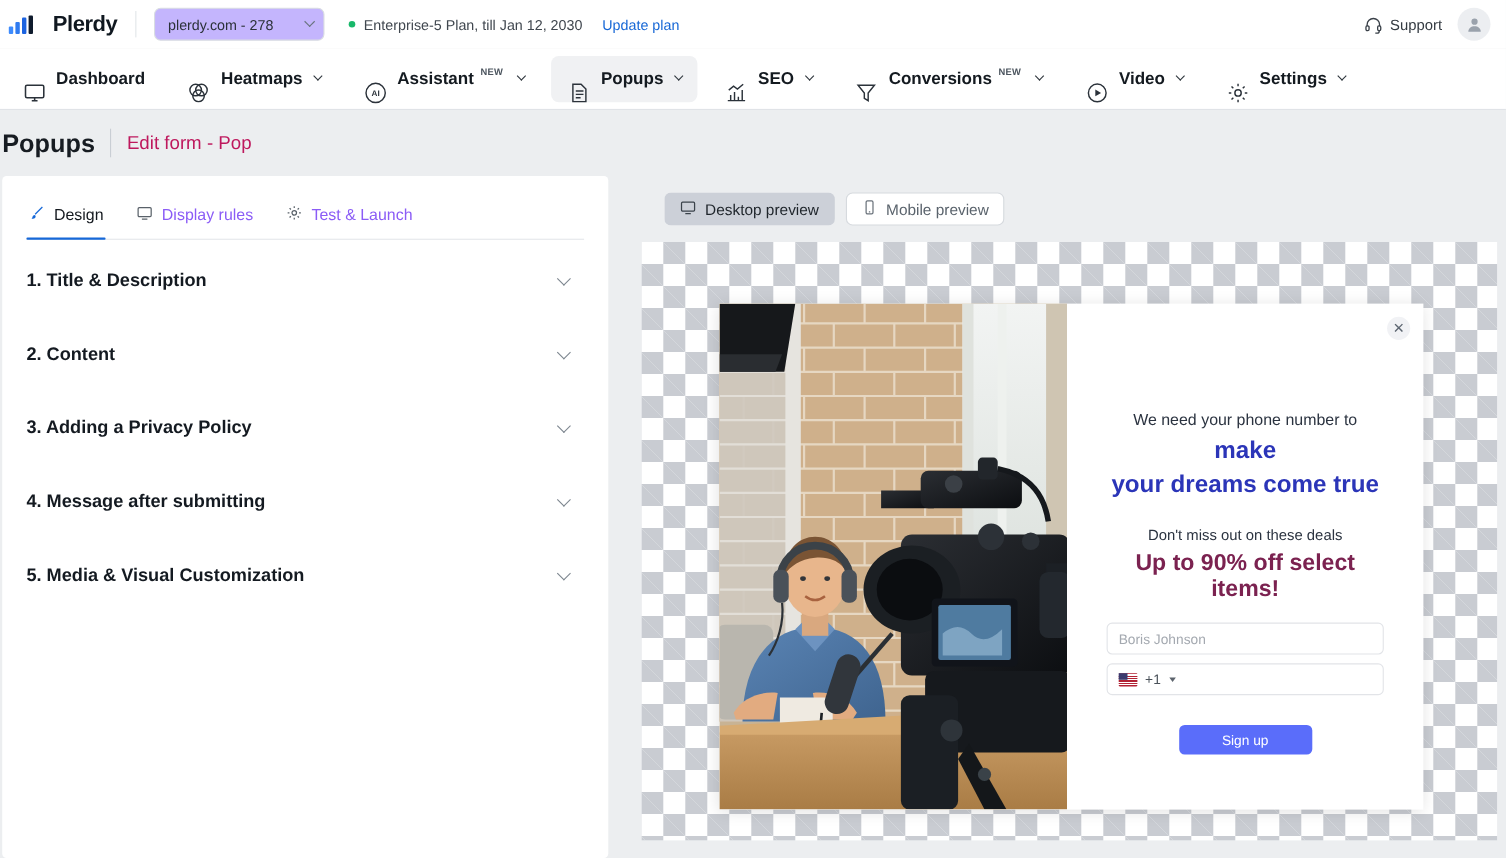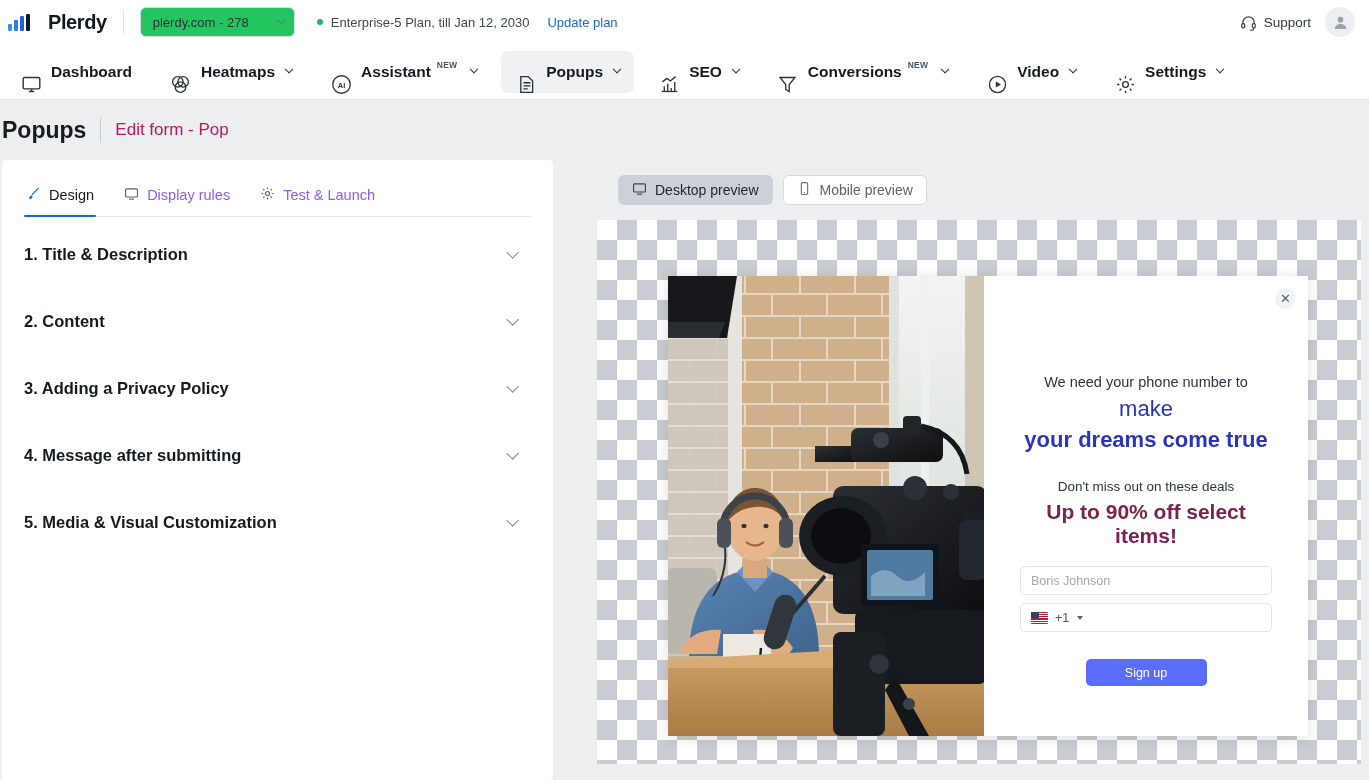--- a/index.html
+++ b/index.html
@@ -39,21 +39,21 @@
 
   .site-select {
     margin-left: 16px;
     height: 30px;
     min-width: 155px;
     border: 1px solid #d9dde2;
     border-radius: 6px;
     display: flex; align-items: center; justify-content: space-between;
     padding: 0 9px 0 12px;
     font-size: 13px; color: #2b3138;
-    background: #22c55e; cursor: pointer;
+    background: #c4b5fd; cursor: pointer;
   }
   .chev {
     display: inline-block;
     width: 7px; height: 7px;
     border-right: 1.6px solid #6a7480;
     border-bottom: 1.6px solid #6a7480;
     transform: rotate(45deg) translate(-2px,-2px);
   }
   .plan-info {
     margin-left: 22px;
@@ -114,21 +114,21 @@
     gap: 14px;
     background: #eceef0;
   }
   .pagehead h1 { font-size: 23px; font-weight: 700; color: #171c22; }
   .ph-div { width: 1px; height: 26px; background: #c9ced4; }
   .ph-sub { font-size: 17px; color: #be185d; }
 
   
   .main {
     display: flex;
-    gap: 44px;
+    gap: 30px;
     padding: 0 8px 0 2px;
     height: calc(780px - 44px - 56px - 60px);
   }
   .panel-left {
     width: 551px;
     background: #fff;
     border-radius: 4px;
     padding: 20px 22px 0 22px;
   }
   .tabs {
@@ -214,21 +214,21 @@
     width: 21px; height: 21px; border-radius: 50%;
     background: #f1f2f5; color: #5c6570;
     display: flex; align-items: center; justify-content: center;
     font-size: 13px; line-height: 1; cursor: pointer;
   }
   .pp-head {
     margin-top: 96px;
     text-align: center;
     font-size: 14.5px; color: #2b3340; line-height: 1.42;
   }
-  .pp-head .big { font-size: 22px; font-weight: 400; color: #2b35b8; }
+  .pp-head .big { font-size: 22px; font-weight: 700; color: #2b35b8; }
   .pp-head .big2 { font-size: 22px; font-weight: 600; color: #2b35b8; display:block; }
   .pp-sub {
     margin-top: 24px; text-align: center;
     font-size: 13.5px; color: #2b3340;
   }
   .pp-offer {
     margin-top: 6px; text-align: center;
     font-size: 21px; font-weight: 600; color: #7b2250;
   }
   .pp-field {

